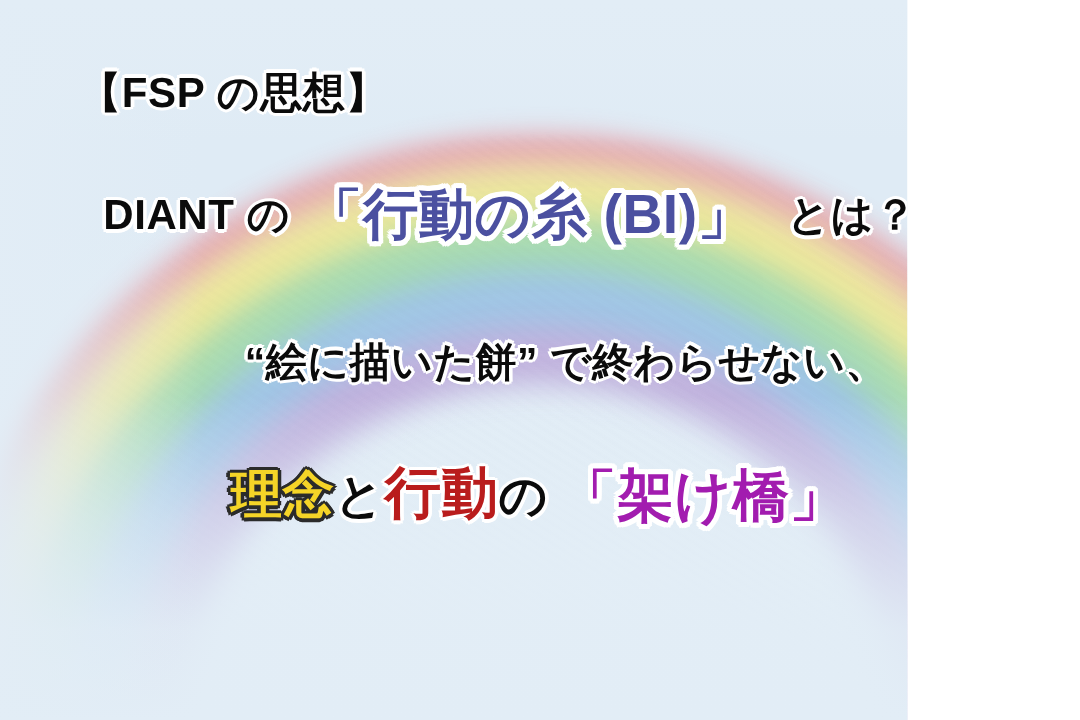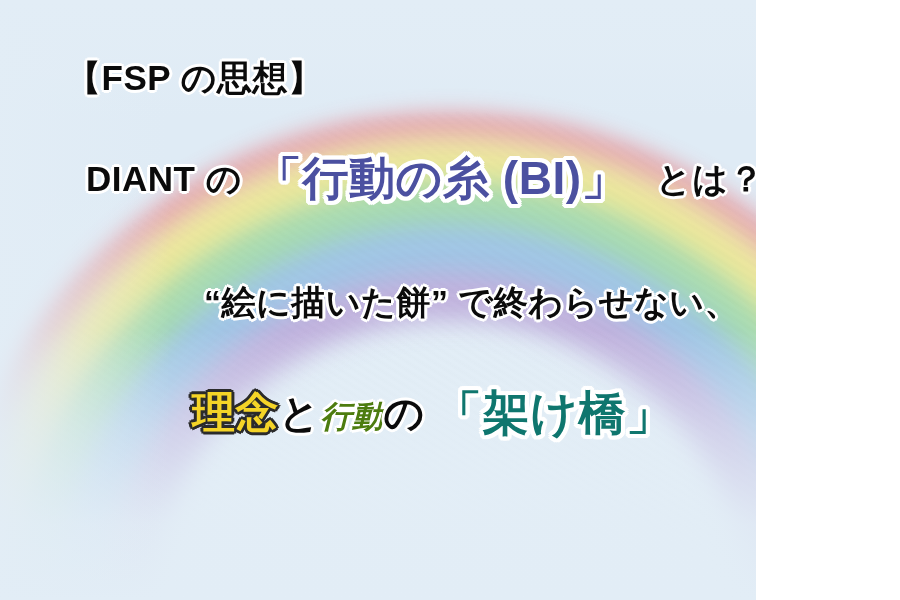--- a/index.html
+++ b/index.html
@@ -227,26 +227,25 @@
   }
   #line-punch .gold {
     color: #f5d427;
     font-size: 43px;
   }
   #line-punch .blk {
     color: #0b0b0b;
     font-size: 40px;
   }
   #line-punch .green {
-    color: #4d7c0f;
-    font-size: 31px;
-    font-style: italic;
+    color: #b91c1c;
+    font-size: 47px;
   }
   #line-punch .orange {
-    color: #0f766e;
+    color: #a21caf;
     font-size: 47px;
     margin-left: 10px;
     position: relative;
     top: 2px;
   }
 </style>
 </head>
 <body>
 
 <div id="slide">

